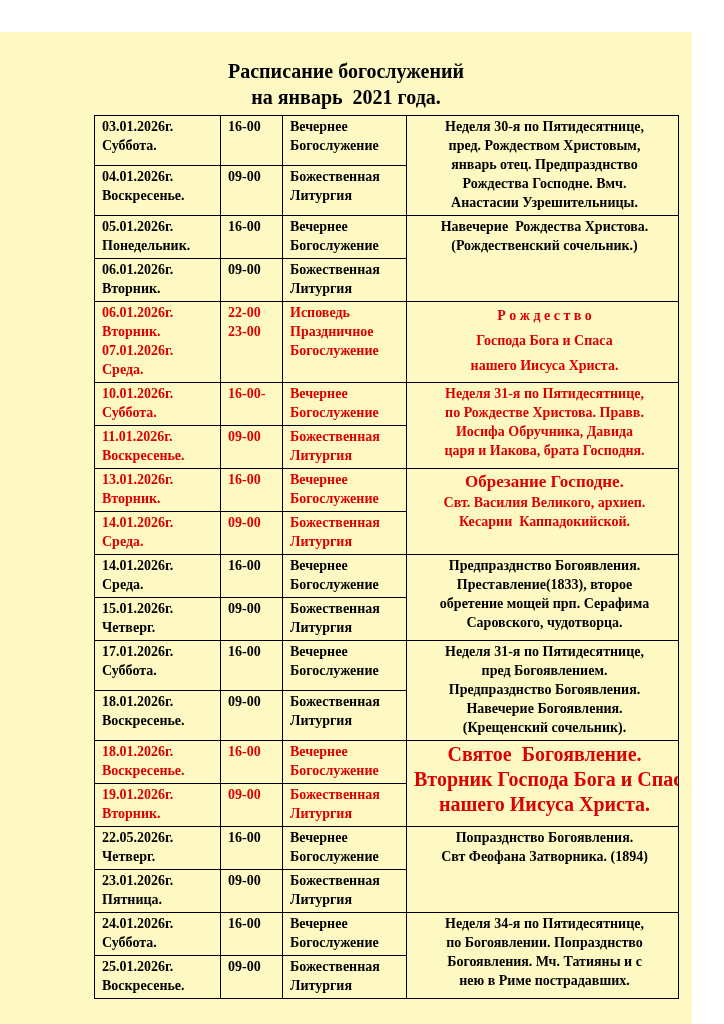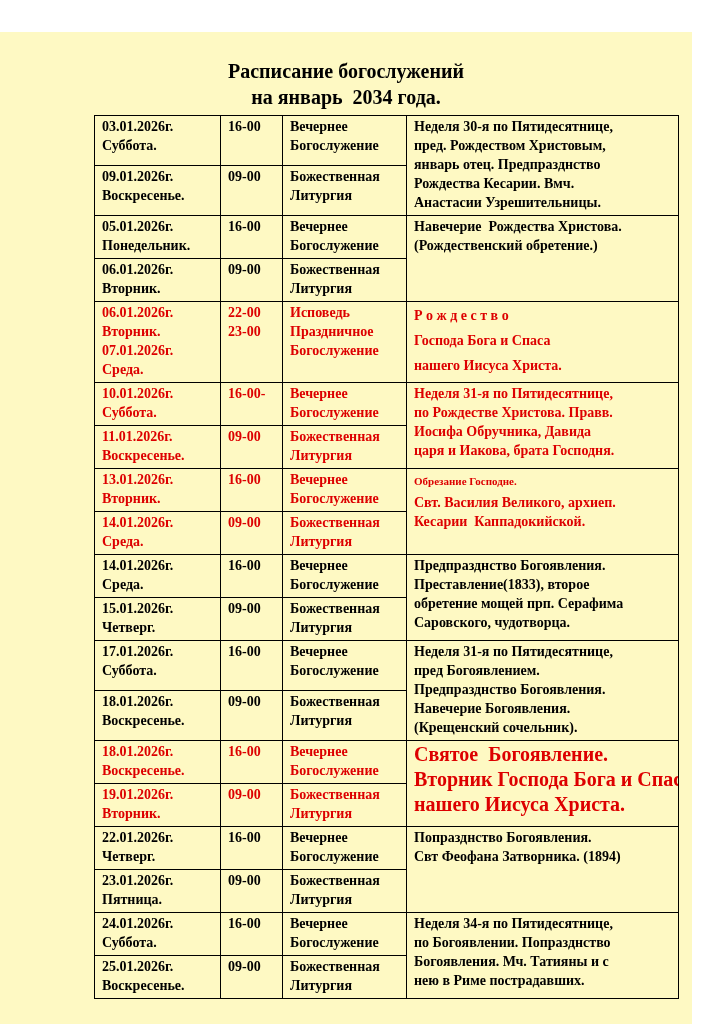--- a/index.html
+++ b/index.html
@@ -31,73 +31,73 @@
     padding: 1px 3px 3px 7px;
     color: #000000;
     white-space: pre-line;
     overflow: hidden;
   }
   tr.red td { color: #dd0000; }
   .col-date { width: 126px; }
   .col-time { width: 62px; }
   .col-service { width: 124px; }
   .col-desc { width: 272px; }
-  .desc-line { white-space: pre; }
-  .desc-line.lg { font-size: 11px; line-height: 23px; }
+  .desc-line { white-space: pre; text-align: center; }
+  .desc-line.lg { font-size: 17px; line-height: 23px; }
   .desc-line.xl { font-size: 14px; line-height: 25px; }
   .desc-line.md { font-size: 20px; line-height: 25px; }
   .footer {
     margin: 16px 0 0 100px;
     font-weight: bold;
     font-size: 15px;
     line-height: 21px;
     color: #000;
     white-space: pre;
   }
 </style>
 </head>
 <body>
 
 <div class="page">
 
   <div class="title">
     <div>Расписание богослужений</div>
-    <div>на январь  2034 года.</div>
+    <div>на январь  2021 года.</div>
   </div>
 
   <table class="schedule">
     <colgroup>
       <col class="col-date">
         <col class="col-time">
         <col class="col-service">
         <col class="col-desc">
     </colgroup>
     <tbody>
         <tr class="black">
           <td>03.01.2026г.
 Суббота.</td>
           <td>16-00</td>
           <td>Вечернее
 Богослужение</td>
-          <td rowspan="2"><div class="desc-line">Неделя 30-я по Пятидесятнице,</div><div class="desc-line">пред. Рождеством Христовым,</div><div class="desc-line">январь отец. Предпразднство</div><div class="desc-line">Рождества Кесарии. Вмч.</div><div class="desc-line">Анастасии Узрешительницы.</div></td>
-        </tr>
-        <tr class="black">
-          <td>09.01.2026г.
+          <td rowspan="2"><div class="desc-line">Неделя 30-я по Пятидесятнице,</div><div class="desc-line">пред. Рождеством Христовым,</div><div class="desc-line">январь отец. Предпразднство</div><div class="desc-line">Рождества Господне. Вмч.</div><div class="desc-line">Анастасии Узрешительницы.</div></td>
+        </tr>
+        <tr class="black">
+          <td>04.01.2026г.
 Воскресенье.</td>
           <td>09-00</td>
           <td>Божественная
 Литургия</td>
         </tr>
         <tr class="black">
           <td>05.01.2026г.
 Понедельник.</td>
           <td>16-00</td>
           <td>Вечернее
 Богослужение</td>
-          <td rowspan="2"><div class="desc-line">Навечерие  Рождества Христова.</div><div class="desc-line">(Рождественский обретение.)</div></td>
+          <td rowspan="2"><div class="desc-line">Навечерие  Рождества Христова.</div><div class="desc-line">(Рождественский сочельник.)</div></td>
         </tr>
         <tr class="black">
           <td>06.01.2026г.
 Вторник.</td>
           <td>09-00</td>
           <td>Божественная
 Литургия</td>
         </tr>
         <tr class="red">
           <td>06.01.2026г.
@@ -180,21 +180,21 @@
           <td rowspan="2"><div class="desc-line md">Святое  Богоявление.</div><div class="desc-line md">Вторник Господа Бога и Спаса</div><div class="desc-line md">нашего Иисуса Христа.</div></td>
         </tr>
         <tr class="red">
           <td>19.01.2026г.
 Вторник.</td>
           <td>09-00</td>
           <td>Божественная
 Литургия</td>
         </tr>
         <tr class="black">
-          <td>22.01.2026г.
+          <td>22.05.2026г.
 Четверг.</td>
           <td>16-00</td>
           <td>Вечернее
 Богослужение</td>
           <td rowspan="2"><div class="desc-line">Попразднство Богоявления.</div><div class="desc-line">Свт Феофана Затворника. (1894)</div></td>
         </tr>
         <tr class="black">
           <td>23.01.2026г.
 Пятница.</td>
           <td>09-00</td>

